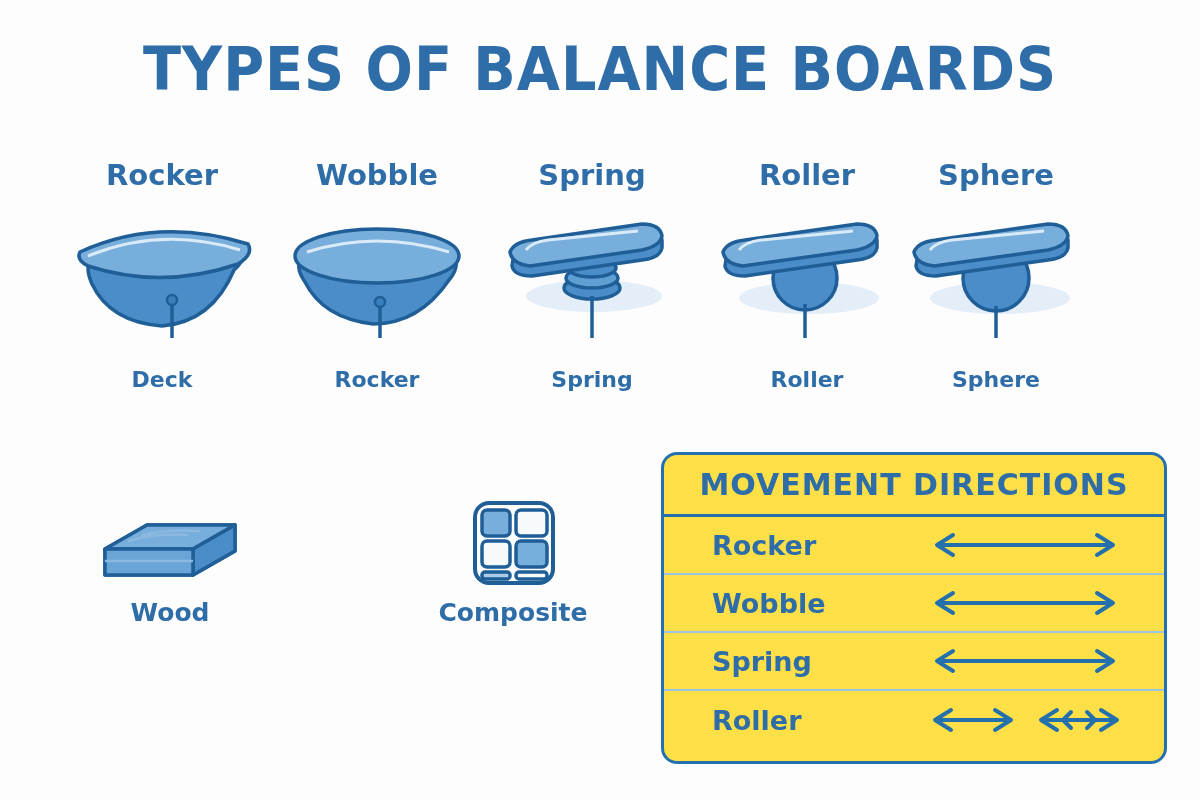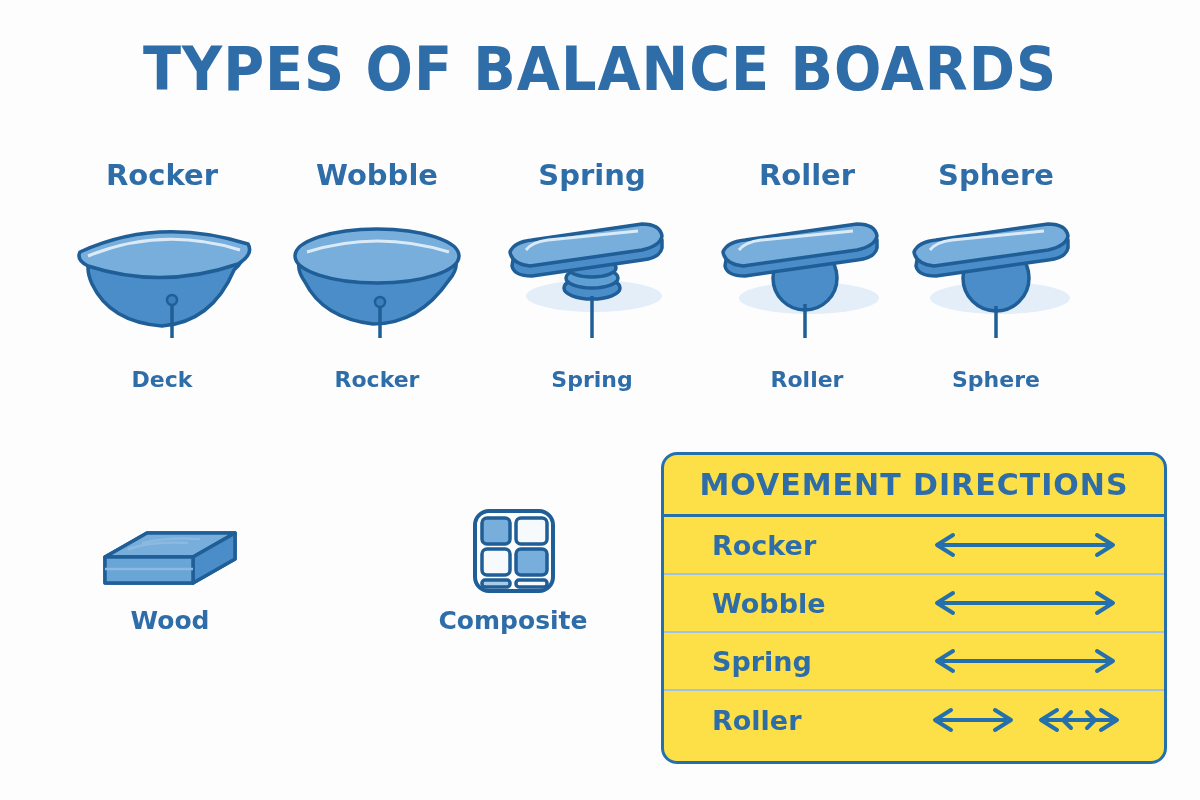--- a/index.html
+++ b/index.html
@@ -51,21 +51,21 @@
   .part-name {
     font-size:22px;
     font-weight:bold;
     color:#2e6da8;
     font-family:"DejaVu Sans", sans-serif;
     margin-top:18px;
   }
 
   
   .materials { position:absolute; top:480px; left:60px; width:540px; height:165px; }
-  .mat-col { position:absolute; top:16px; text-align:center; }
+  .mat-col { position:absolute; top:8px; text-align:center; }
   .mat-art { height:110px; display:flex; align-items:center; justify-content:center; }
   .mat-name {
     font-size:25px;
     font-weight:bold;
     color:#2e6da8;
     font-family:"DejaVu Sans", sans-serif;
   }
 
   
   .panel {

